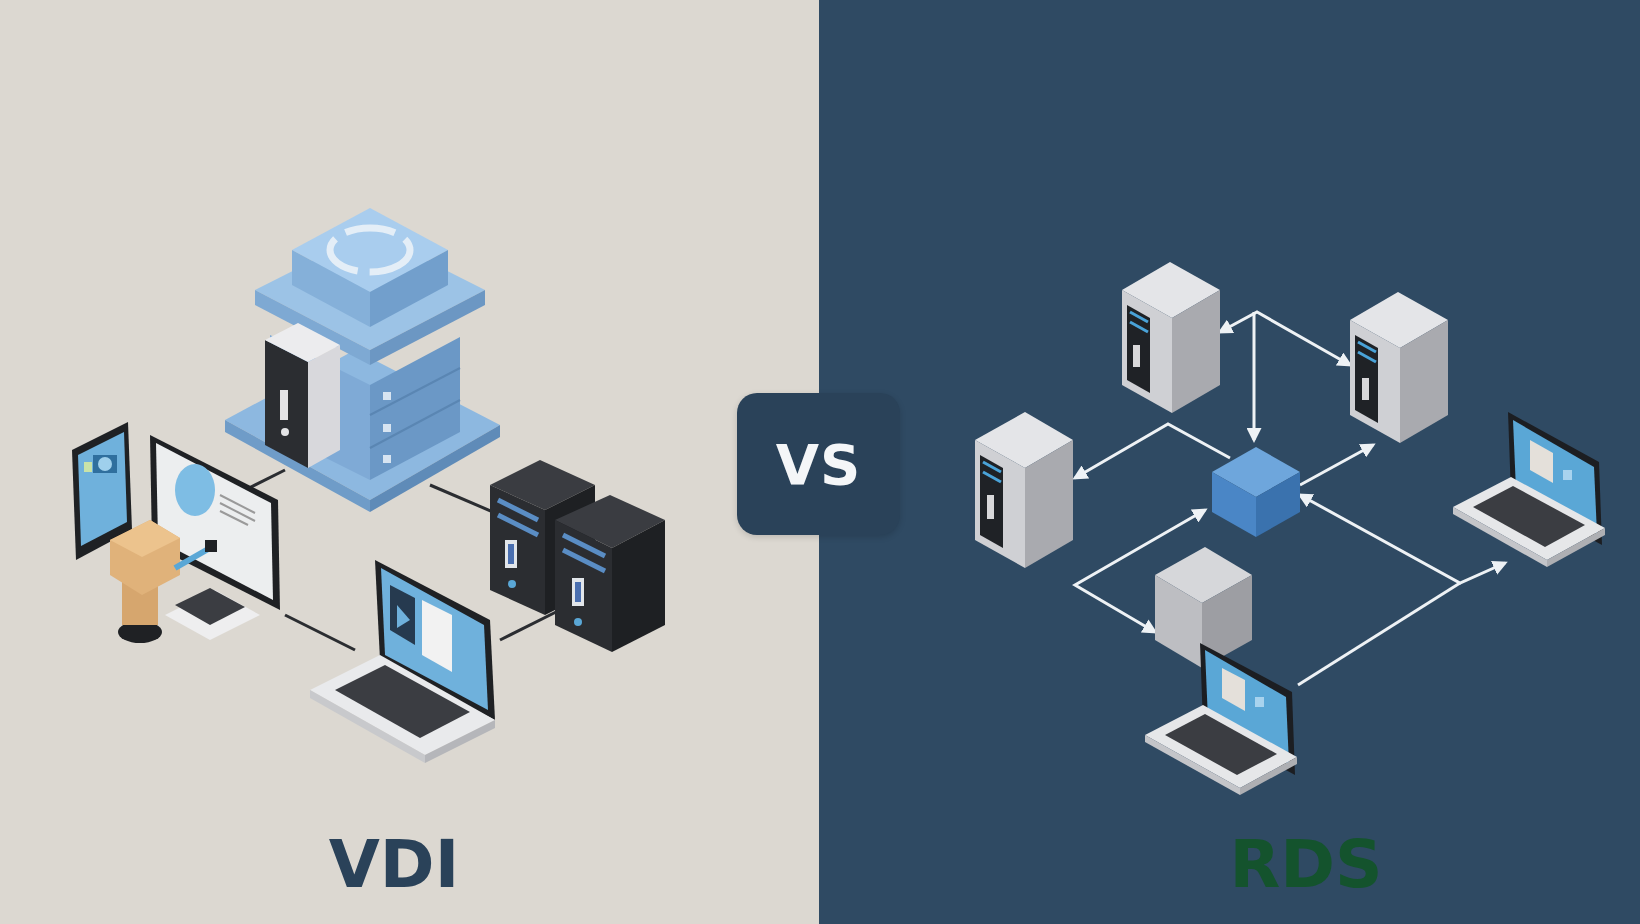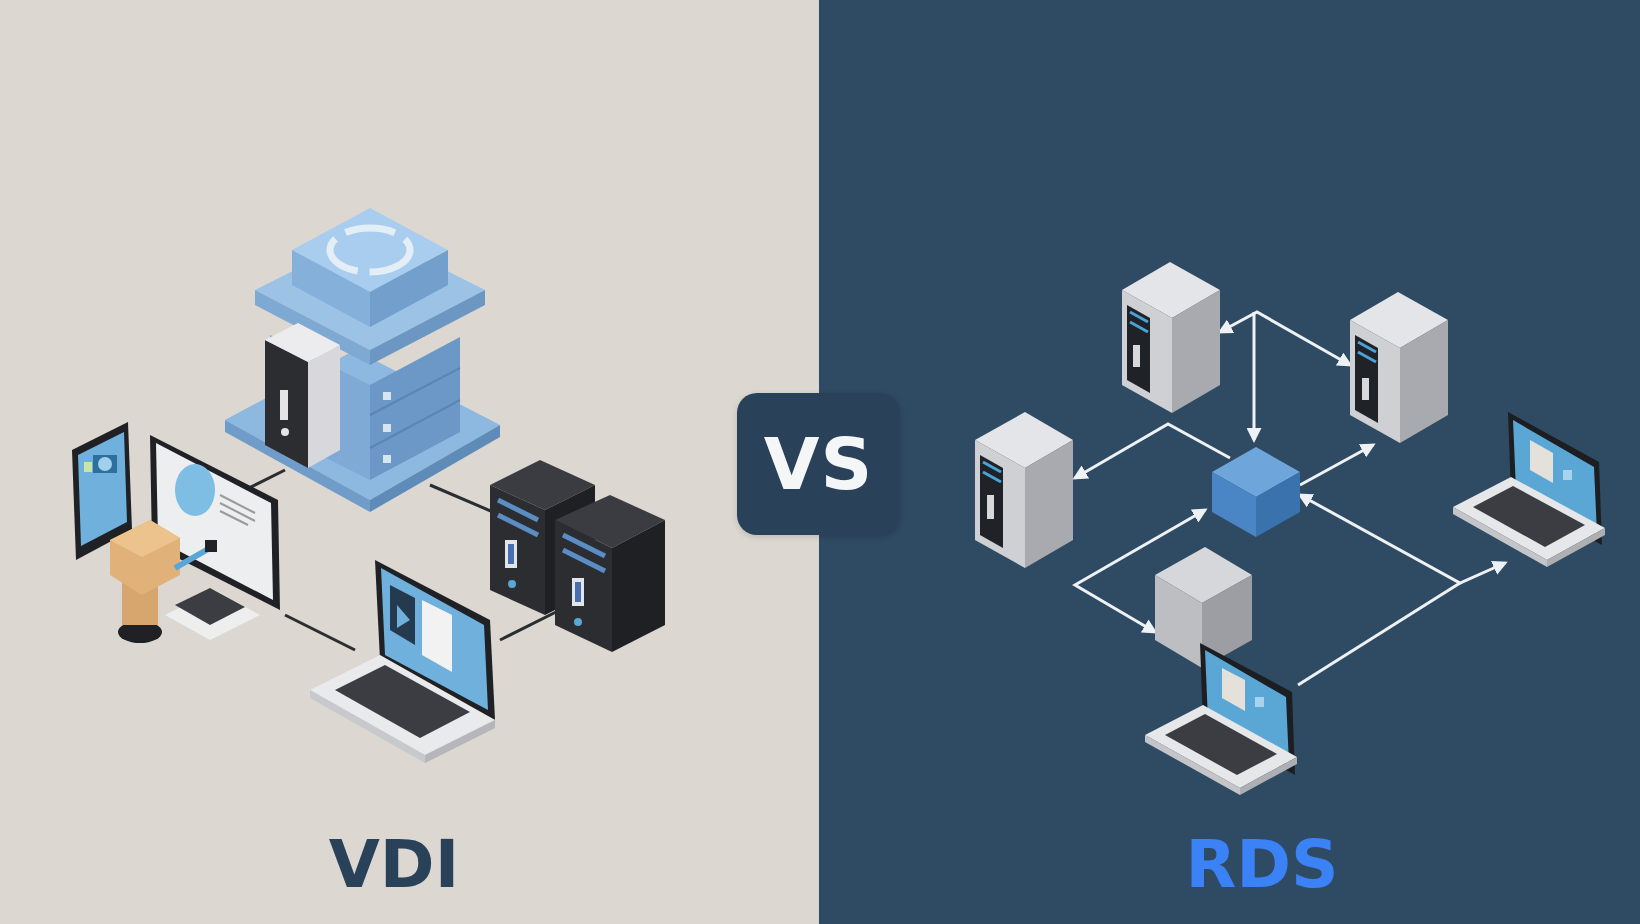--- a/index.html
+++ b/index.html
@@ -2,24 +2,24 @@
 <html><head>
 <meta charset="utf-8">
 <style>
   html,body{margin:0;padding:0;}
   body{width:1640px;height:924px;overflow:hidden;position:relative;font-family:"DejaVu Sans","Liberation Sans",sans-serif;}
   .panel{position:absolute;top:0;height:924px;}
   .panel-left{left:0;width:819px;background:#dcd8d1;}
   .panel-right{left:819px;width:821px;background:#2f4a63;}
   .scene{position:absolute;left:0;top:0;width:1640px;height:924px;}
   .vs-badge{position:absolute;left:737px;top:393px;width:163px;height:142px;background:#2a4259;border-radius:20px;display:flex;align-items:center;justify-content:center;box-shadow:0 2px 6px rgba(0,0,0,0.15);}
-  .vs-text{color:#f4f6f8;font-weight:bold;font-size:72px;letter-spacing:1px;font-family:"DejaVu Sans",sans-serif;}
+  .vs-text{color:#f4f6f8;font-weight:bold;font-size:56px;letter-spacing:1px;font-family:"DejaVu Sans",sans-serif;}
   .label{position:absolute;font-weight:bold;font-size:66px;font-family:"DejaVu Sans",sans-serif;text-align:center;width:300px;}
   .label-left{left:244px;top:826px;color:#2a4259;}
-  .label-right{left:1112px;top:826px;color:#3b82f6;}
+  .label-right{left:1156px;top:826px;color:#14532d;}
 </style>
 </head>
 <body>
 
 <div class="panel panel-left"></div>
 <div class="panel panel-right"></div>
 
 <svg class="scene" viewBox="0 0 1640 924" xmlns="http://www.w3.org/2000/svg">
   <defs>
     <marker id="arr" viewBox="0 0 10 10" refX="8" refY="5" markerWidth="5" markerHeight="5" orient="auto-start-reverse">

